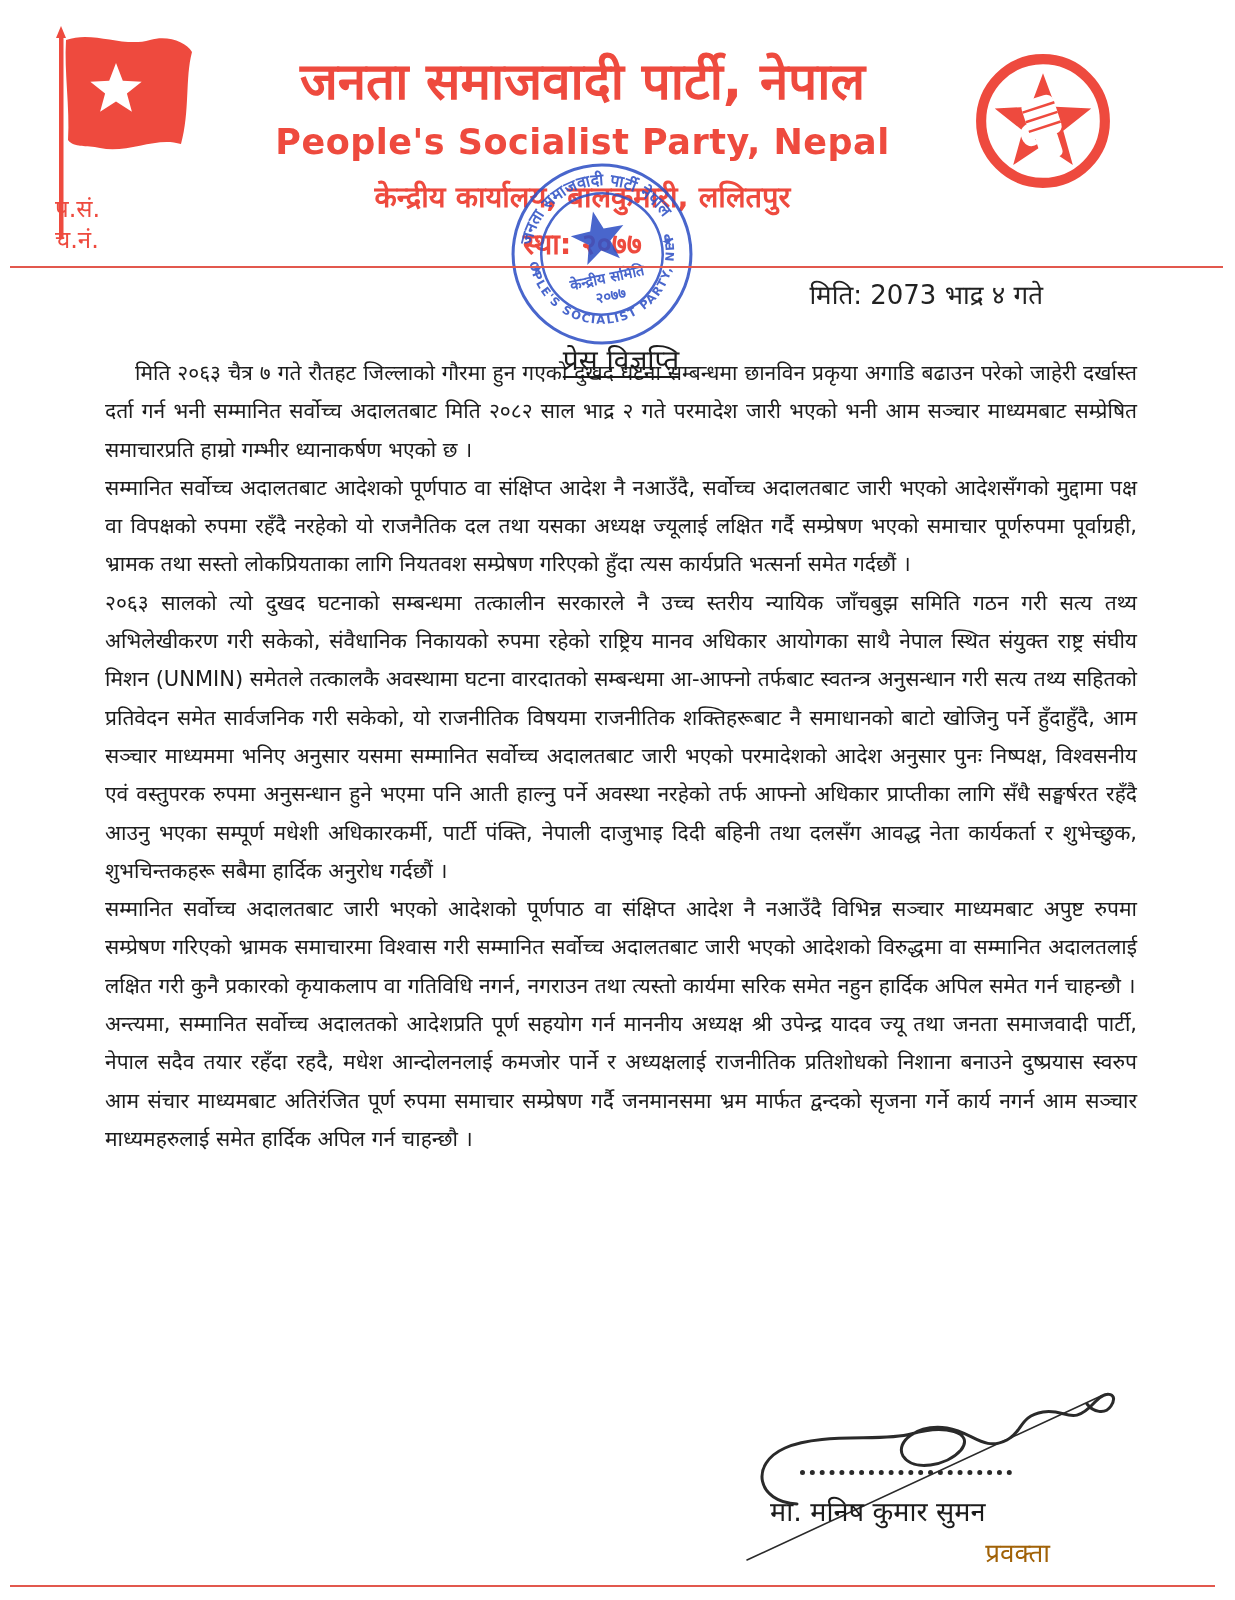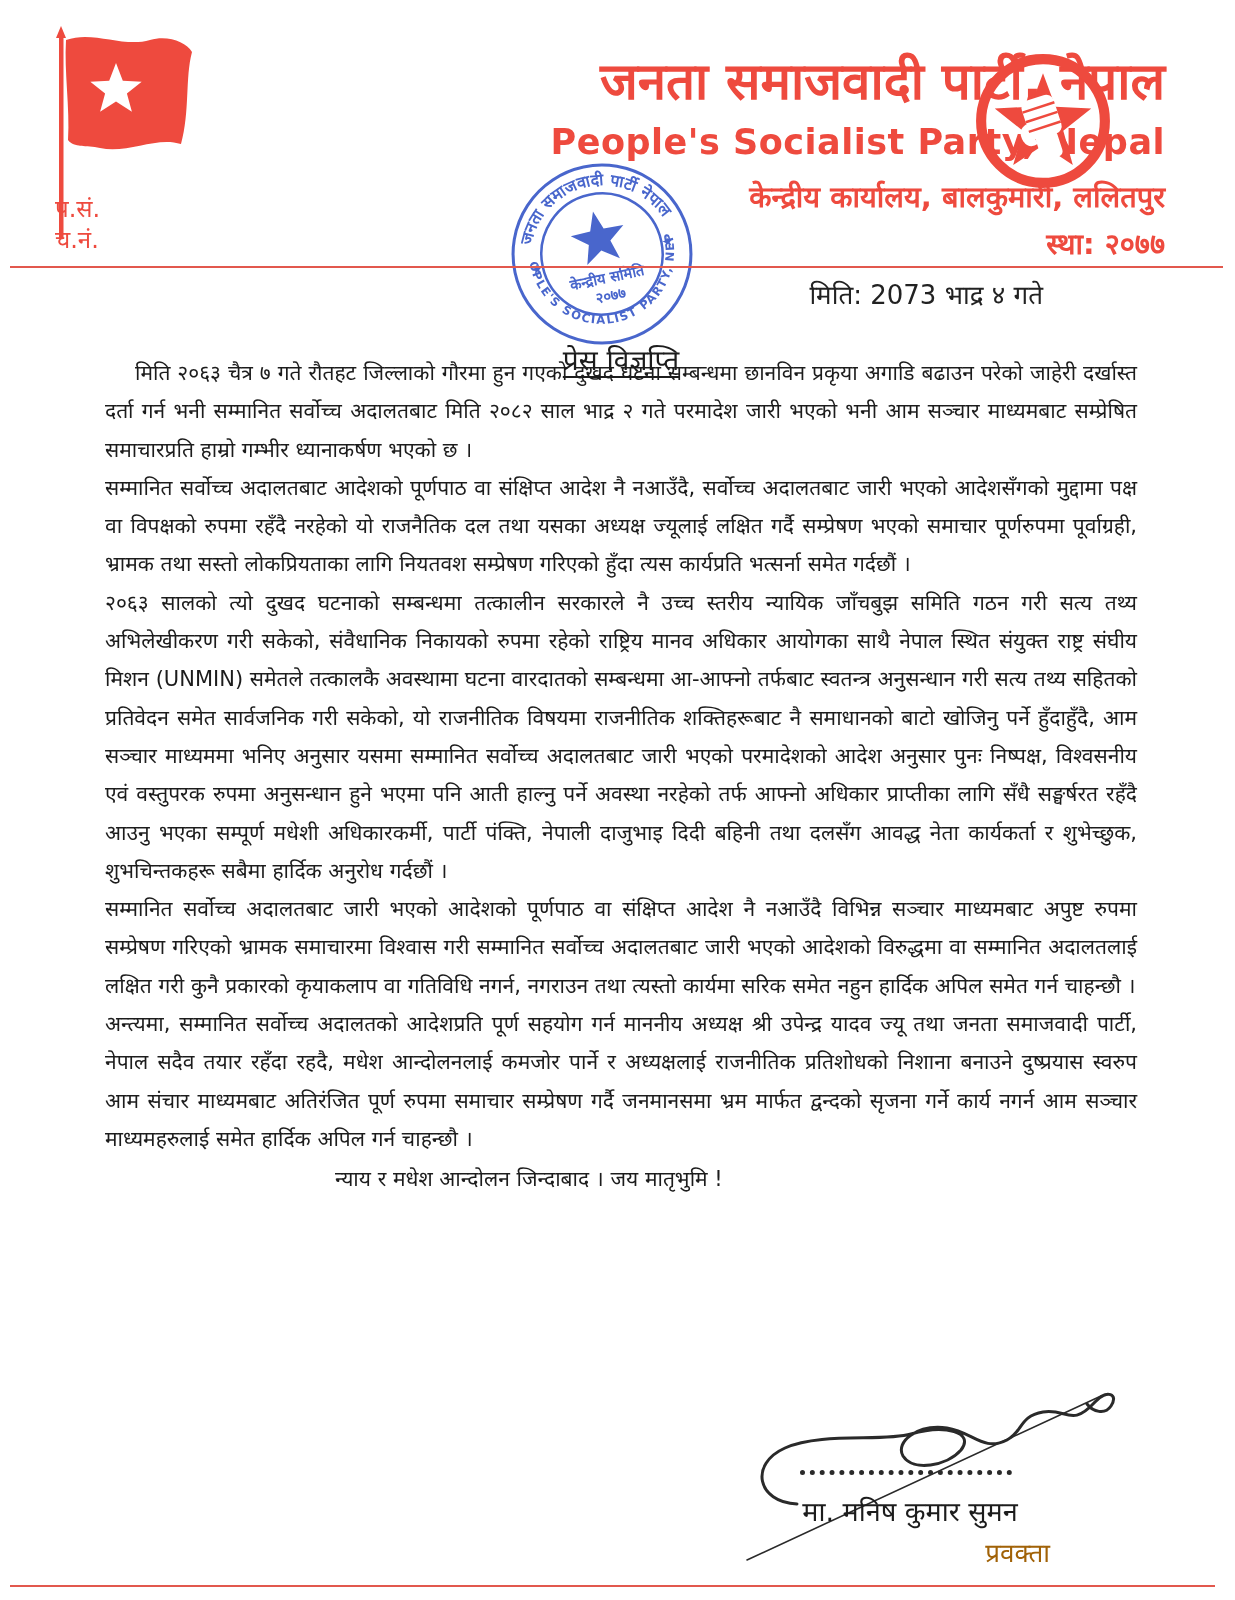--- a/index.html
+++ b/index.html
@@ -6,21 +6,21 @@
   .page{
     position:relative;
     width:1235px;height:1600px;
     background:#ffffff;
     font-family:"DejaVu Sans",sans-serif;
     color:#1c1c1c;
     overflow:hidden;
   }
   
   .flag-wrap{position:absolute;left:48px;top:26px;width:152px;height:216px;}
-  .header-center{position:absolute;left:0;top:0;width:1165px;text-align:right;}
+  .header-center{position:absolute;left:0;top:0;width:1165px;text-align:center;}
   .party-name-np{margin-top:54px;font-size:51px;font-weight:bold;color:#ee4a3e;line-height:1.1;}
   .party-name-en{margin-top:12px;font-size:35px;font-weight:bold;color:#ee4a3e;letter-spacing:.5px;}
   .office-line{margin-top:14px;font-size:29px;font-weight:bold;color:#ee4a3e;}
   .estab-line{margin-top:8px;font-size:29px;font-weight:bold;color:#ee4a3e;}
   .ref-block{position:absolute;left:55px;top:194px;color:#ee4a3e;font-weight:normal;font-size:24px;line-height:31px;}
   .emblem-wrap{position:absolute;left:972px;top:50px;width:142px;height:142px;}
   .stamp-wrap{position:absolute;left:506px;top:158px;width:192px;height:192px;transform:rotate(-12deg);opacity:.88;}
   .header-divider{position:absolute;left:10px;right:12px;top:266px;border-top:2px solid #e2584d;}
   .footer-divider{position:absolute;left:10px;right:20px;top:1585px;border-top:2px solid #e2584d;}
   .date-line{position:absolute;right:192px;top:276px;font-size:26px;color:#222;}
@@ -28,21 +28,21 @@
   .doc-title{position:absolute;left:105px;width:1032px;top:340px;text-align:center;
     font-size:28px;text-decoration:underline;text-underline-offset:6px;color:#1c1c1c;}
   .body-text{position:absolute;left:105px;top:354px;width:1032px;
     font-size:21px;line-height:38.3px;text-align:justify;}
   .body-text p{margin:0;}
   .body-text p.first{text-indent:30px;}
   .slogan{margin-top:2px;padding-left:230px;text-align:left;}
   
   .signature-wrap{position:absolute;left:735px;top:1352px;width:400px;height:230px;}
   .sig-dotted{position:absolute;left:800px;top:1470px;width:212px;border-bottom:5px dotted #2a2a2a;}
-  .sig-name{position:absolute;left:770px;top:1492px;width:280px;text-align:center;font-size:27px;color:#1c1c1c;}
+  .sig-name{position:absolute;left:770px;top:1492px;width:280px;text-align:left;font-size:27px;color:#1c1c1c;}
   .sig-title{position:absolute;left:770px;top:1534px;width:280px;text-align:right;font-size:26px;color:#a16207;}
   svg{display:block;}
 </style>
 </head>
 <body>
 
 <div class="page">
 
   <div class="flag-wrap">
     <svg width="152" height="216" viewBox="0 0 152 216">
@@ -105,21 +105,20 @@
   <div class="date-line">मिति: 2073 भाद्र ४ गते</div>
 
   <div class="doc-title">प्रेस विज्ञप्ति</div>
 
   <div class="body-text">
     <p class="first">मिति २०६३ चैत्र ७ गते रौतहट जिल्लाको गौरमा हुन गएको दुखद घटना सम्बन्धमा छानविन प्रकृया अगाडि बढाउन परेको जाहेरी दर्खास्त दर्ता गर्न भनी सम्मानित सर्वोच्च अदालतबाट मिति २०८२ साल भाद्र २ गते परमादेश जारी भएको भनी आम सञ्चार माध्यमबाट सम्प्रेषित समाचारप्रति हाम्रो गम्भीर ध्यानाकर्षण भएको छ ।</p>
     <p>सम्मानित सर्वोच्च अदालतबाट आदेशको पूर्णपाठ वा संक्षिप्त आदेश नै नआउँदै, सर्वोच्च अदालतबाट जारी भएको आदेशसँगको मुद्दामा पक्ष वा विपक्षको रुपमा रहँदै नरहेको यो राजनैतिक दल तथा यसका अध्यक्ष ज्यूलाई लक्षित गर्दै सम्प्रेषण भएको समाचार पूर्णरुपमा पूर्वाग्रही, भ्रामक तथा सस्तो लोकप्रियताका लागि नियतवश सम्प्रेषण गरिएको हुँदा त्यस कार्यप्रति भत्सर्ना समेत गर्दछौं ।</p>
     <p>२०६३ सालको त्यो दुखद घटनाको सम्बन्धमा तत्कालीन सरकारले नै उच्च स्तरीय न्यायिक जाँचबुझ समिति गठन गरी सत्य तथ्य अभिलेखीकरण गरी सकेको, संवैधानिक निकायको रुपमा रहेको राष्ट्रिय मानव अधिकार आयोगका साथै नेपाल स्थित संयुक्त राष्ट्र संघीय मिशन (UNMIN) समेतले तत्कालकै अवस्थामा घटना वारदातको सम्बन्धमा आ-आफ्नो तर्फबाट स्वतन्त्र अनुसन्धान गरी सत्य तथ्य सहितको प्रतिवेदन समेत सार्वजनिक गरी सकेको, यो राजनीतिक विषयमा राजनीतिक शक्तिहरूबाट नै समाधानको बाटो खोजिनु पर्ने हुँदाहुँदै, आम सञ्चार माध्यममा भनिए अनुसार यसमा सम्मानित सर्वोच्च अदालतबाट जारी भएको परमादेशको आदेश अनुसार पुनः निष्पक्ष, विश्वसनीय एवं वस्तुपरक रुपमा अनुसन्धान हुने भएमा पनि आती हाल्नु पर्ने अवस्था नरहेको तर्फ आफ्नो अधिकार प्राप्तीका लागि सँधै सङ्घर्षरत रहँदै आउनु भएका सम्पूर्ण मधेशी अधिकारकर्मी, पार्टी पंक्ति, नेपाली दाजुभाइ दिदी बहिनी तथा दलसँग आवद्ध नेता कार्यकर्ता र शुभेच्छुक, शुभचिन्तकहरू सबैमा हार्दिक अनुरोध गर्दछौं ।</p>
     <p>सम्मानित सर्वोच्च अदालतबाट जारी भएको आदेशको पूर्णपाठ वा संक्षिप्त आदेश नै नआउँदै विभिन्न सञ्चार माध्यमबाट अपुष्ट रुपमा सम्प्रेषण गरिएको भ्रामक समाचारमा विश्वास गरी सम्मानित सर्वोच्च अदालतबाट जारी भएको आदेशको विरुद्धमा वा सम्मानित अदालतलाई लक्षित गरी कुनै प्रकारको कृयाकलाप वा गतिविधि नगर्न, नगराउन तथा त्यस्तो कार्यमा सरिक समेत नहुन हार्दिक अपिल समेत गर्न चाहन्छौ ।</p>
     <p>अन्त्यमा, सम्मानित सर्वोच्च अदालतको आदेशप्रति पूर्ण सहयोग गर्न माननीय अध्यक्ष श्री उपेन्द्र यादव ज्यू तथा जनता समाजवादी पार्टी, नेपाल सदैव तयार रहँदा रहदै, मधेश आन्दोलनलाई कमजोर पार्ने र अध्यक्षलाई राजनीतिक प्रतिशोधको निशाना बनाउने दुष्प्रयास स्वरुप आम संचार माध्यमबाट अतिरंजित पूर्ण रुपमा समाचार सम्प्रेषण गर्दै जनमानसमा भ्रम मार्फत द्वन्दको सृजना गर्ने कार्य नगर्न आम सञ्चार माध्यमहरुलाई समेत हार्दिक अपिल गर्न चाहन्छौ ।</p>
-    <div class="slogan">न्याय र मधेश आन्दोलन जिन्दाबाद ।  जय मातृभुमि !</div>
   </div>
 
   <div class="signature-wrap">
     <svg width="400" height="230" viewBox="0 0 400 230">
       <g fill="none" stroke="#2a2a2a" stroke-width="3" stroke-linecap="round">
         <path d="M62,152 C22,150 14,112 50,96 C86,80 148,90 176,82 C210,72 240,80 226,98 C212,114 178,120 168,104 C160,90 182,72 212,76 C238,80 248,100 272,88 C288,80 284,64 308,60 C332,56 336,76 360,50 C372,37 384,42 376,54 C370,63 358,60 352,52"></path>
         <path d="M12,208 L366,44" stroke-width="1.6"></path>
       </g>
     </svg>
   </div>

